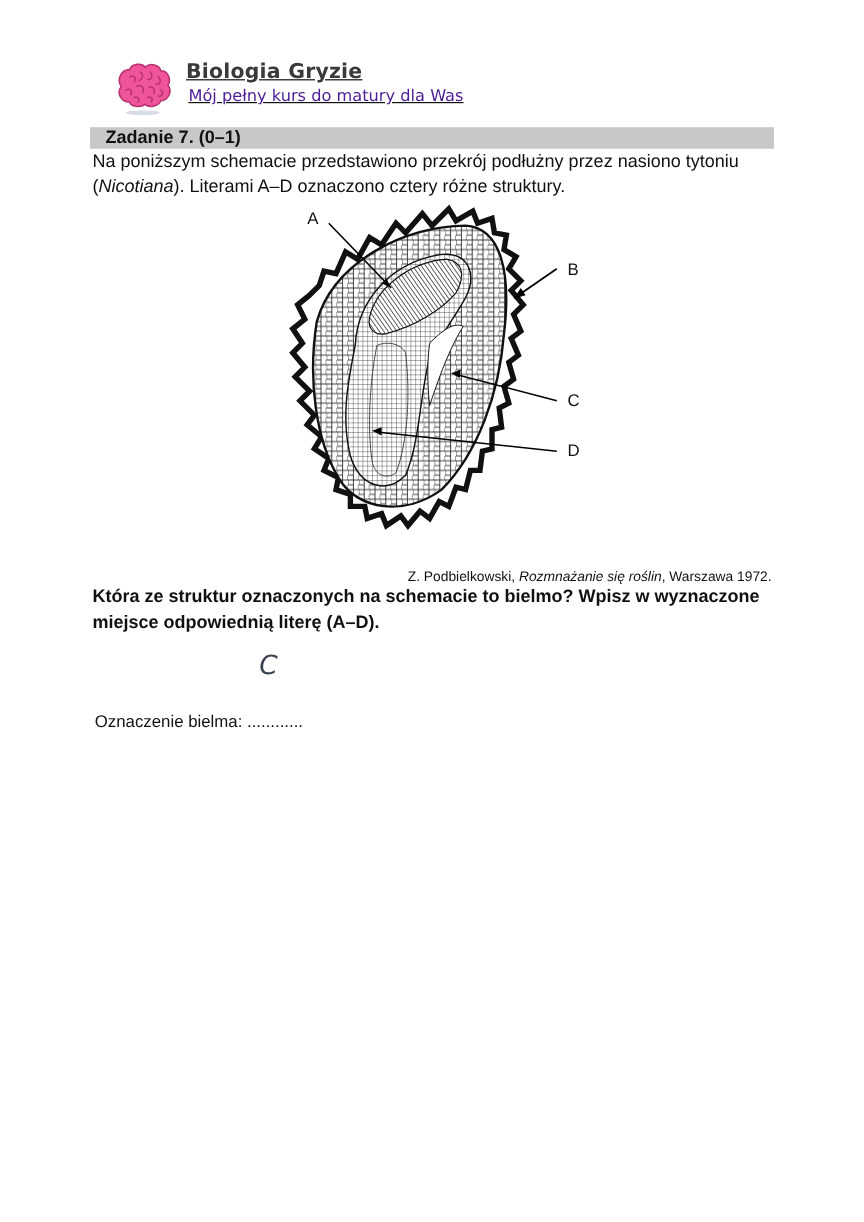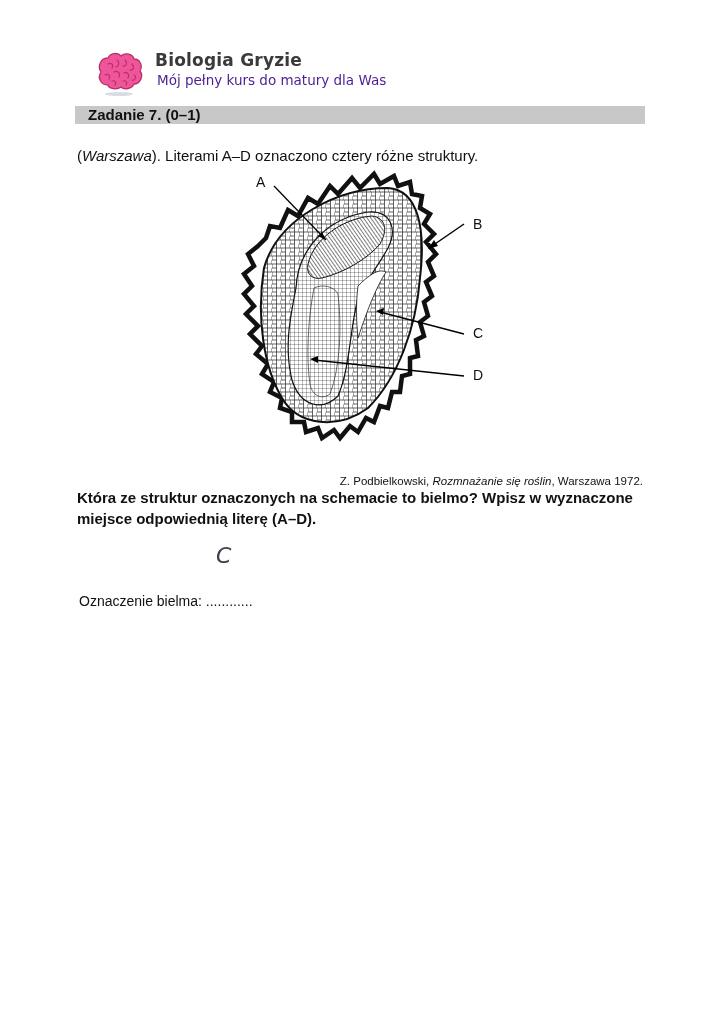--- a/index.html
+++ b/index.html
@@ -1,19 +1,19 @@
 <!DOCTYPE html>
 <html><head>
   <meta charset="utf-8">
   <style>
     html, body { margin: 0; padding: 0; background: #ffffff; }
     body { width: 720px; height: 1018px; position: relative; overflow: hidden; font-family: "Liberation Sans", sans-serif; color: #111; }
     .logo { position: absolute; left: 93px; top: 48px; display: flex; align-items: flex-start; }
     .brain { width: 52px; height: 48px; position: relative; }
-    .brand { margin-left: 10px; margin-top: 2px; }
+    .brand { margin-left: 10px; margin-top: 2px; text-decoration: underline; }
     .brand-title { font-family: "DejaVu Sans", sans-serif; font-weight: bold; font-size: 17px; color: #3a3a3a; letter-spacing: 0.2px; line-height: 20px; }
     .brand-sub { font-family: "DejaVu Sans", sans-serif; font-size: 13.5px; color: #4c1d95; margin-top: 1px; margin-left: 2px; line-height: 18px; }
     .task-bar { position: absolute; left: 75px; top: 106px; width: 570px; height: 18px; background: #c8c8c8; }
     .task-title { position: absolute; left: 88px; top: 105px; font-weight: bold; font-size: 15px; line-height: 20px; }
     .intro { position: absolute; left: 77px; top: 124px; width: 570px; font-size: 15px; line-height: 21px; }
     .figure { position: absolute; left: 218px; top: 168px; width: 290px; height: 285px; }
     .lbl { position: absolute; font-size: 14px; }
     .source { position: absolute; right: 77px; top: 456px; text-align: right; font-size: 11.5px; line-height: 17px; }
     .question { position: absolute; left: 77px; top: 487px; width: 580px; font-weight: bold; font-size: 15px; line-height: 21px; }
     .answer { position: absolute; left: 79px; top: 555px; font-size: 14px; margin-top: 38px; }
@@ -34,22 +34,22 @@
   <div class="brand">
     <div class="brand-title">Biologia Gryzie</div>
     <div class="brand-sub">Mój pełny kurs do matury dla Was</div>
   </div>
 </div>
 
 <div class="task-bar"></div>
 <div class="task-title">Zadanie 7. (0–1)</div>
 
 <div class="intro">
-  <br>
-  <span>(</span><i>Warszawa</i><span>). Literami A–D oznaczono cztery różne struktury.</span>
+  <span>Na poniższym schemacie przedstawiono przekrój podłużny przez nasiono tytoniu</span><br>
+  <span>(</span><i>Nicotiana</i><span>). Literami A–D oznaczono cztery różne struktury.</span>
 </div>
 
 <div class="figure">
   <svg width="290" height="285" viewBox="0 0 290 285">
     <defs>
       <pattern id="cells" width="9" height="8" patternUnits="userSpaceOnUse">
         <rect width="9" height="8" fill="#fff"></rect>
         <path d="M0 0 H9 M0 4 H4.5 M4.5 0 V8 M0 8 H9" stroke="#222" stroke-width="0.7" fill="none"></path>
         <path d="M0 0 V4 M9 4 V8" stroke="#222" stroke-width="0.7"></path>
       </pattern>

